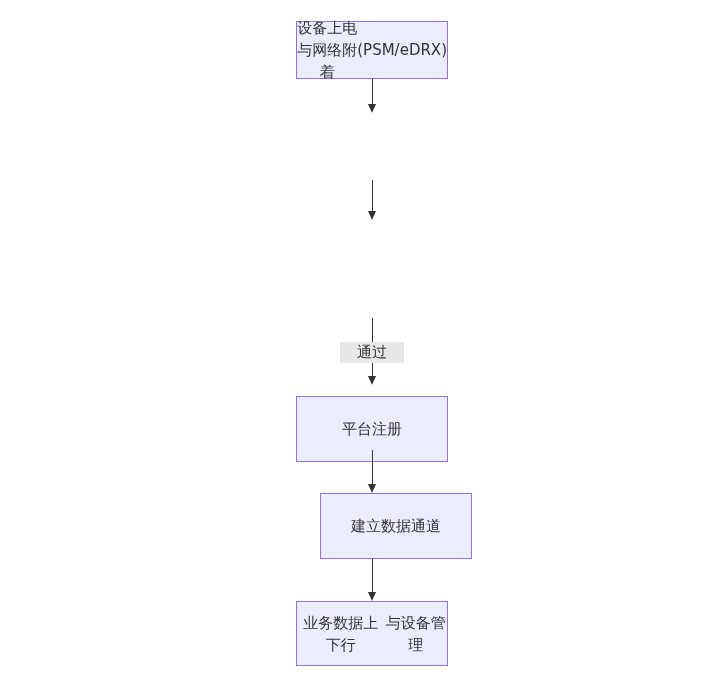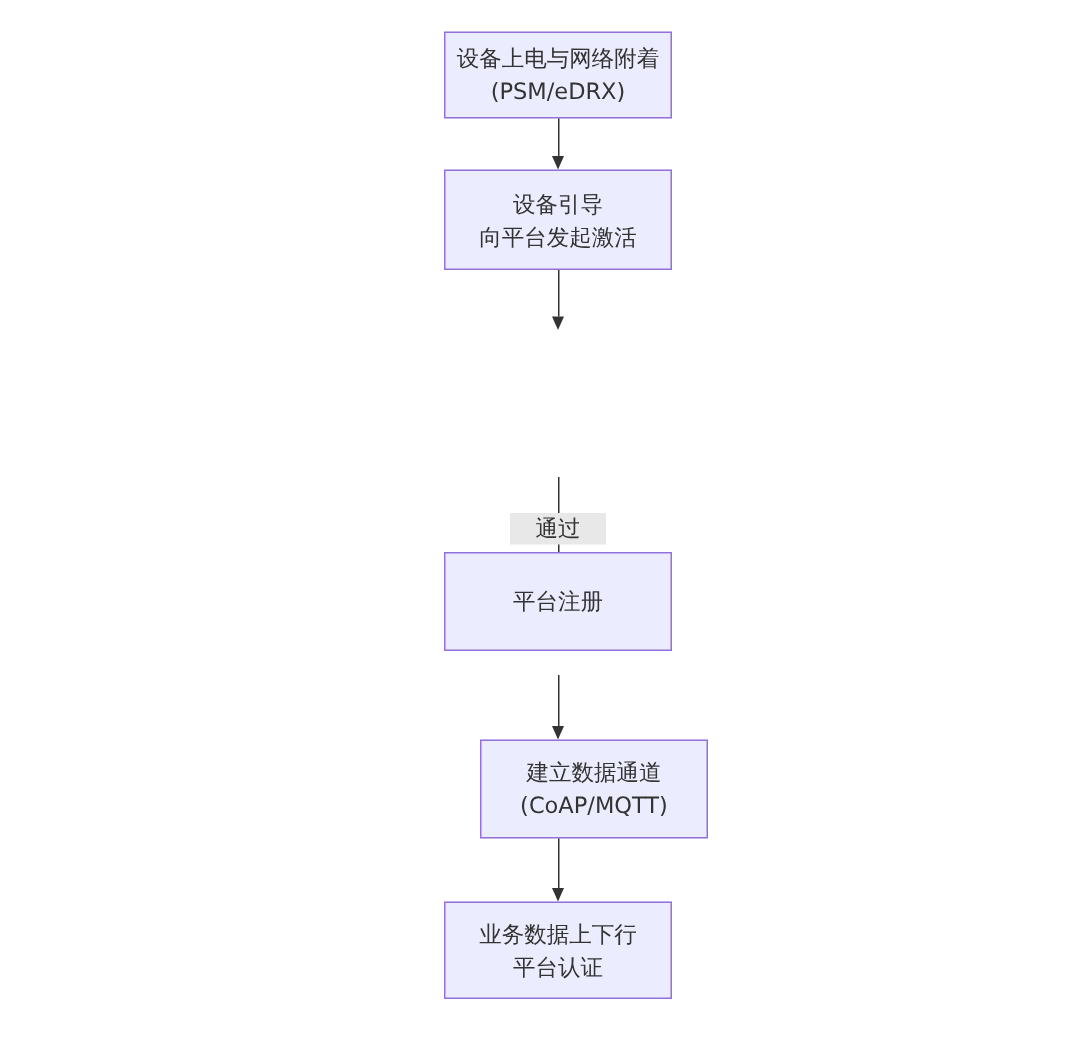--- a/index.html
+++ b/index.html
@@ -17,21 +17,21 @@
 
   
   .node {
     position: absolute;
     left: 296px;
     width: 152px;
     box-sizing: border-box;
     background: var(--node-fill, #ECECFF);
     border: 1.5px solid var(--node-border, #9370DB);
     display: flex;
-    flex-direction: column;
+    flex-direction: row;
     justify-content: center;
     align-items: center;
     text-align: center;
     font-size: 15px;
     line-height: 22px;
   }
 
   
   .diamond-wrap {
     position: absolute;
@@ -96,46 +96,41 @@
 <div class="canvas">
 
   <div class="node" style="top:21px; height:58px;">
     <div>设备上电与网络附着</div>
     <div>(PSM/eDRX)</div>
   </div>
 
   <div class="eline" style="top:79px; height:25px;"></div>
   <div class="ehead" style="top:104px;"></div>
 
-  <div class="node" style="top:113px; height:67px;">
-    <div>设备引导</div>
-    <div>向平台发起激活</div>
-  </div>
 
   <div class="eline" style="top:180px; height:31px;"></div>
   <div class="ehead" style="top:211px;"></div>
 
 
   <div class="eline" style="top:318px; height:58px;"></div>
   <div class="elabel" style="top:342px;">通过</div>
   <div class="ehead" style="top:376px;"></div>
 
-  <div class="node" style="top:368px; height:66px;">
+  <div class="node" style="top:396px; height:66px;">
     <div>平台注册</div>
   </div>
 
   <div class="eline" style="top:450px; height:34px;"></div>
   <div class="ehead" style="top:484px;"></div>
 
   <div class="node" style="top:493px; height:66px;margin-left:24px;">
     <div>建立数据通道</div>
-    <div>(CoAP/MQTT)</div>
   </div>
 
   <div class="eline" style="top:559px; height:33px;"></div>
   <div class="ehead" style="top:592px;"></div>
 
   <div class="node" style="top:601px; height:65px;">
     <div>业务数据上下行</div>
-    <div>平台认证</div>
+    <div>与设备管理</div>
   </div>
 
 </div>
 
 </body></html>

